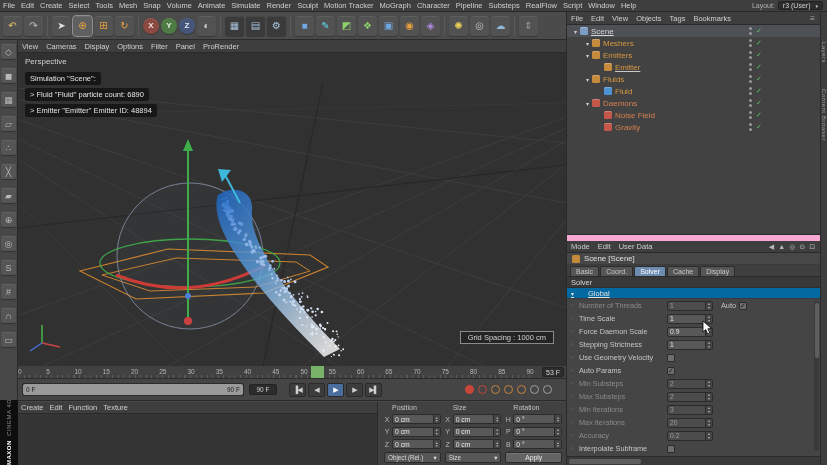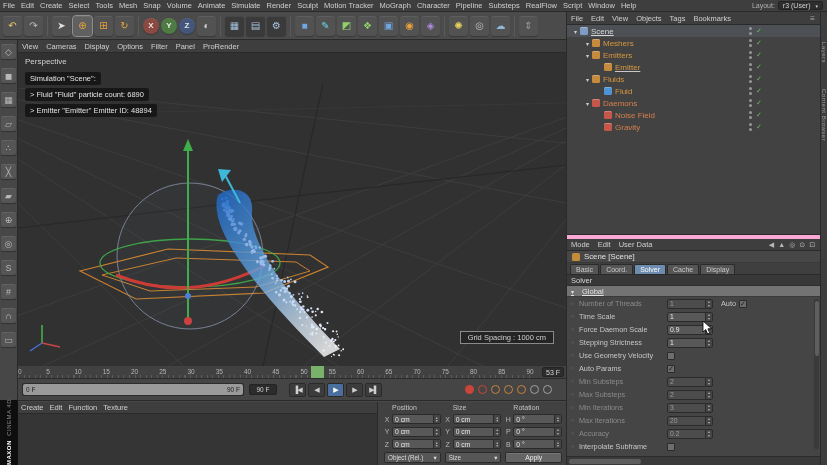--- a/index.html
+++ b/index.html
@@ -84,33 +84,33 @@
   .tree-row{position:relative;height:12px;display:flex;align-items:center;}
   .tree-row.selected{background:rgba(130,150,180,.18);}
   .tree-arrow{width:9px;font-size:6px;color:#cfcfcf;text-align:center;flex:0 0 9px;}
   .tree-icon{width:8px;height:8px;border-radius:1.5px;margin-right:3px;box-shadow:inset 0 1px 0 rgba(255,255,255,.25);flex:0 0 8px;}
   .tree-label{font-size:8px;}
   .tree-toggles{position:absolute;left:182px;top:0;height:100%;display:flex;align-items:center;gap:4px;}
   .vdots{display:flex;flex-direction:column;gap:1.5px;}
   .vdots i{width:3px;height:3px;border-radius:50%;background:#989898;display:block;}
   .tree-check{color:#5cc05c;font-size:7px;}
 
-  #attr-manager{position:absolute;left:0;top:223px;width:100%;height:230px;background:#454545;border-top:4px solid #f9a8d4;}
+  #attr-manager{position:absolute;left:0;top:223px;width:100%;height:230px;background:#454545;border-top:6px solid #f9a8d4;}
   #am-menu-row{height:12px;background:#3e3e3e;border-bottom:1px solid #2a2a2a;display:flex;align-items:center;}
   #am-menu{display:flex;}
   #am-menu .menu-item{padding:0 4px;}
   #am-icons{margin-left:auto;display:flex;gap:4px;padding-right:5px;color:#b8b8b8;}
   .am-hicon{font-size:7px;}
   #am-title{height:12px;display:flex;align-items:center;gap:4px;padding-left:5px;font-size:7.8px;color:#e0e0e0;background:#474747;border-bottom:1px solid #3a3a3a;}
   #am-title .obj-icon{width:8px;height:8px;background:#c58a3c;border-radius:1.5px;}
   #am-tabs{height:12px;display:flex;align-items:flex-end;gap:1px;padding-left:3px;background:#3f3f3f;border-bottom:1px solid #2a2a2a;}
   .am-tab{height:10px;padding:0 5px;background:#555;border:1px solid #2b2b2b;border-bottom:none;border-radius:2px 2px 0 0;font-size:7px;color:#c8c8c8;display:flex;align-items:center;}
   .am-tab.active{background:#6d8cb0;color:#fff;}
   #am-section{height:11px;background:#383838;border-bottom:1px solid #2e2e2e;display:flex;align-items:center;padding-left:4px;font-size:7.5px;color:#d6d6d6;}
-  #am-group{height:11px;display:flex;align-items:center;gap:8px;padding-left:4px;font-size:7.5px;color:#e0e0e0;background:#737373;border-bottom:1px solid #3a3a3a;text-decoration:underline;}
+  #am-group{height:11px;display:flex;align-items:center;gap:14px;padding-left:4px;font-size:7.5px;color:#e0e0e0;background:#0369a1;border-bottom:1px solid #3a3a3a;text-decoration:underline;}
   .am-row{height:13px;display:flex;align-items:center;padding-left:12px;}
   .pname{flex:0 0 88px;font-size:7.3px;color:#c6c6c6;position:relative;}
   .pname::before{content:"○";position:absolute;left:-8px;top:.5px;font-size:5px;color:#8a8a8a;}
   .am-row.disabled .pname{color:#8b8b8b;}
   .am-row .field{flex:0 0 46px;}
   .am-row.disabled .field{background:#4c4c4c;}
   .am-row.disabled .field .val{color:#9c9c9c;}
   .checkbox{width:8px;height:8px;background:#6e6e6e;border:1px solid #2b2b2b;border-radius:1px;display:flex;align-items:center;justify-content:center;font-size:7px;color:#1c1c1c;font-weight:bold;}
   .extra-label{font-size:7.3px;margin:0 3px 0 8px;color:#c6c6c6;}
   #am-vscroll{position:absolute;right:1px;top:60px;width:5px;height:150px;background:#3a3a3a;border-radius:2px;}

